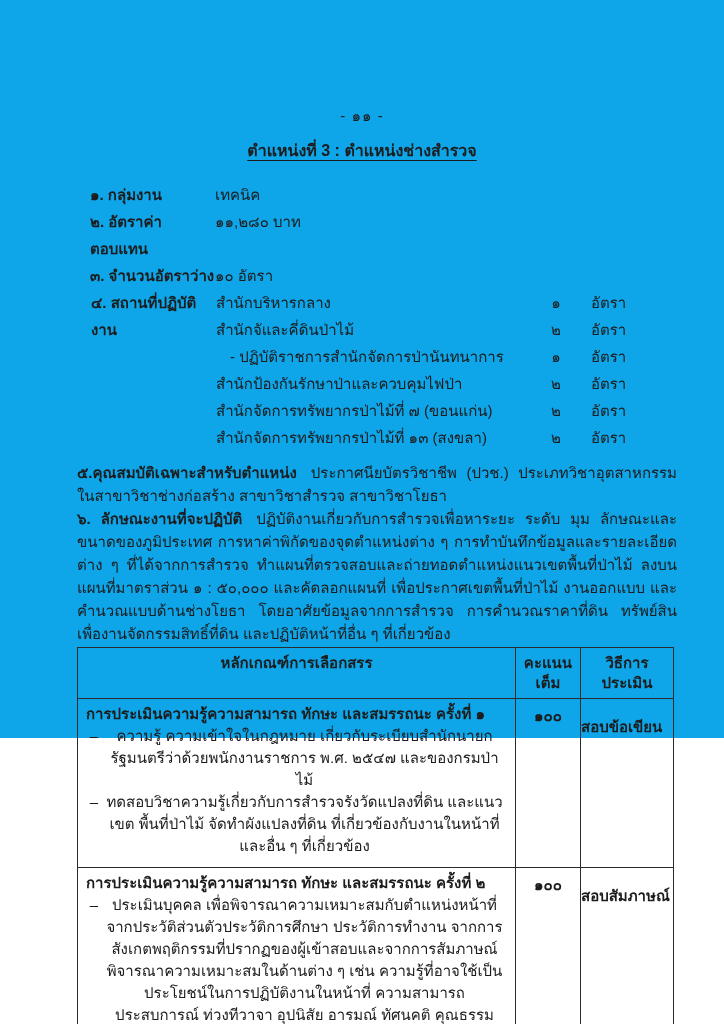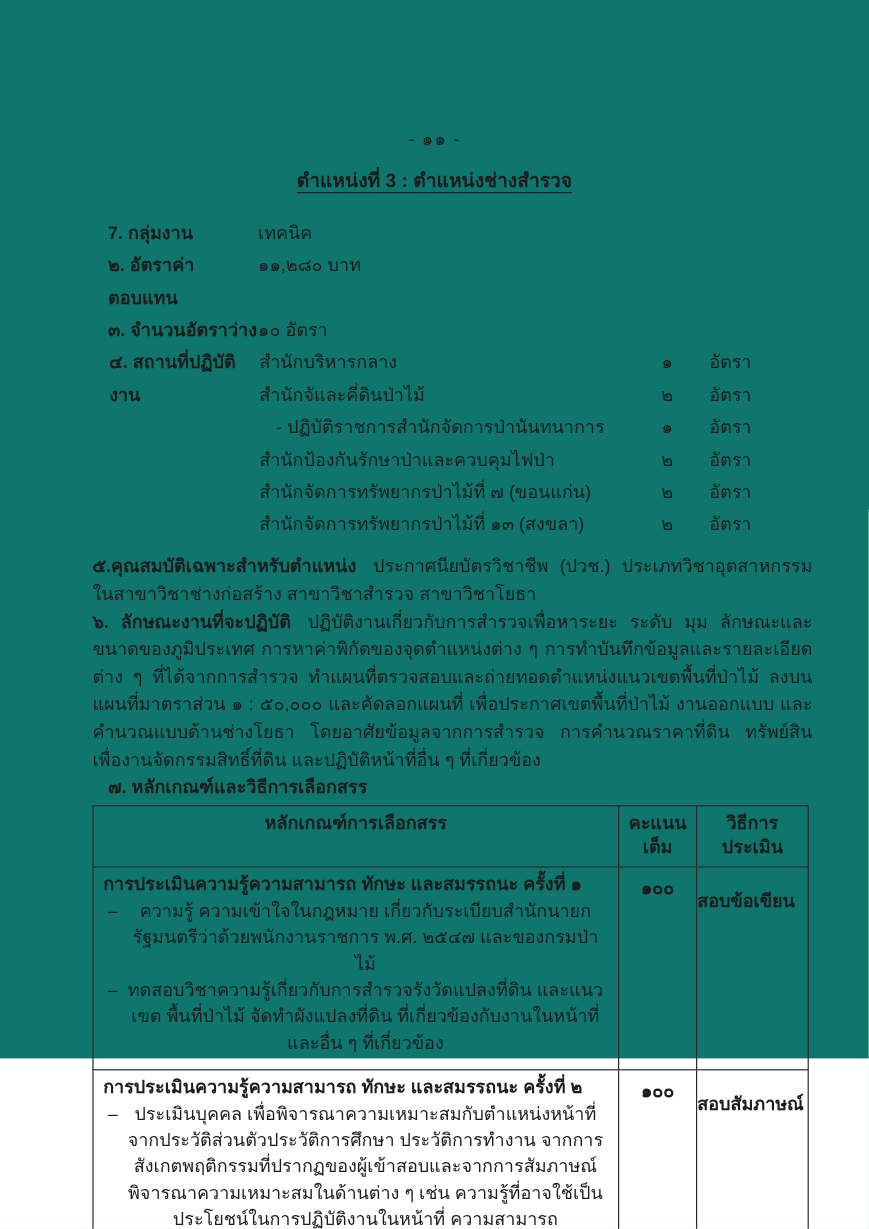--- a/index.html
+++ b/index.html
@@ -4,23 +4,23 @@
 <style>
   * { margin:0; padding:0; box-sizing:border-box; }
   html,body { background:#ffffff; }
   body {
     width:724px; height:1024px;
     font-family:"Liberation Sans","DejaVu Sans",sans-serif;
     color:#1c1c1c;
     overflow:hidden;
   }
   .page {
-    width:724px; height:882px;
+    width:724px; height:738px;
     padding:104px 47px 0 77px;
-    background:#0f766e;
+    background:#0ea5e9;
     position:relative;
   }
   .page-number {
     text-align:center; font-size:15px; letter-spacing:1px;
     margin-right:30px; margin-bottom:10px;
   }
   .doc-title {
     text-align:center; font-size:16px; font-weight:700;
     text-decoration:underline; text-underline-offset:4px;
     margin-right:30px; margin-bottom:18px;
@@ -61,21 +61,21 @@
 </style>
 </head>
 <body>
 
 <div class="page">
 
   <div class="page-number">- ๑๑ -</div>
   <div class="doc-title">ตำแหน่งที่ 3 : ตำแหน่งช่างสำรวจ</div>
 
   <div class="frow">
-    <span class="f-label">7. กลุ่มงาน</span>
+    <span class="f-label">๑. กลุ่มงาน</span>
     <span class="f-value">เทคนิค</span>
   </div>
   <div class="frow">
     <span class="f-label">๒. อัตราค่าตอบแทน</span>
     <span class="f-value">๑๑,๒๘๐ บาท</span>
   </div>
   <div class="frow">
     <span class="f-label">๓. จำนวนอัตราว่าง</span>
     <span class="f-value">๑๐ อัตรา</span>
   </div>
@@ -113,21 +113,20 @@
         <span class="loc-count">๒</span>
         <span class="loc-unit">อัตรา</span>
       </div>
     </div>
   </div>
 
   <div class="para first"><span class="para-label">๕.คุณสมบัติเฉพาะสำหรับตำแหน่ง</span><span>ประกาศนียบัตรวิชาชีพ (ปวช.) ประเภทวิชาอุตสาหกรรม ในสาขาวิชาช่างก่อสร้าง สาขาวิชาสำรวจ สาขาวิชาโยธา</span></div>
 
   <div class="para"><span class="para-label">๖. ลักษณะงานที่จะปฏิบัติ</span><span>ปฏิบัติงานเกี่ยวกับการสำรวจเพื่อหาระยะ ระดับ มุม ลักษณะและขนาดของภูมิประเทศ การหาค่าพิกัดของจุดตำแหน่งต่าง ๆ การทำบันทึกข้อมูลและรายละเอียดต่าง ๆ ที่ได้จากการสำรวจ ทำแผนที่ตรวจสอบและถ่ายทอดตำแหน่งแนวเขตพื้นที่ป่าไม้ ลงบนแผนที่มาตราส่วน ๑ : ๕๐,๐๐๐ และคัดลอกแผนที่ เพื่อประกาศเขตพื้นที่ป่าไม้ งานออกแบบ และคำนวณแบบด้านช่างโยธา โดยอาศัยข้อมูลจากการสำรวจ การคำนวณราคาที่ดิน ทรัพย์สิน เพื่องานจัดกรรมสิทธิ์ที่ดิน และปฏิบัติหน้าที่อื่น ๆ ที่เกี่ยวข้อง</span></div>
 
-  <div class="sec-heading">๗. หลักเกณฑ์และวิธีการเลือกสรร</div>
 
   <table class="sel-table">
     <colgroup>
         <col class="c1">
         <col class="c2">
         <col class="c3">
       </colgroup>
     <thead>
       <tr>
         <th class="th-crit">หลักเกณฑ์การเลือกสรร</th>

